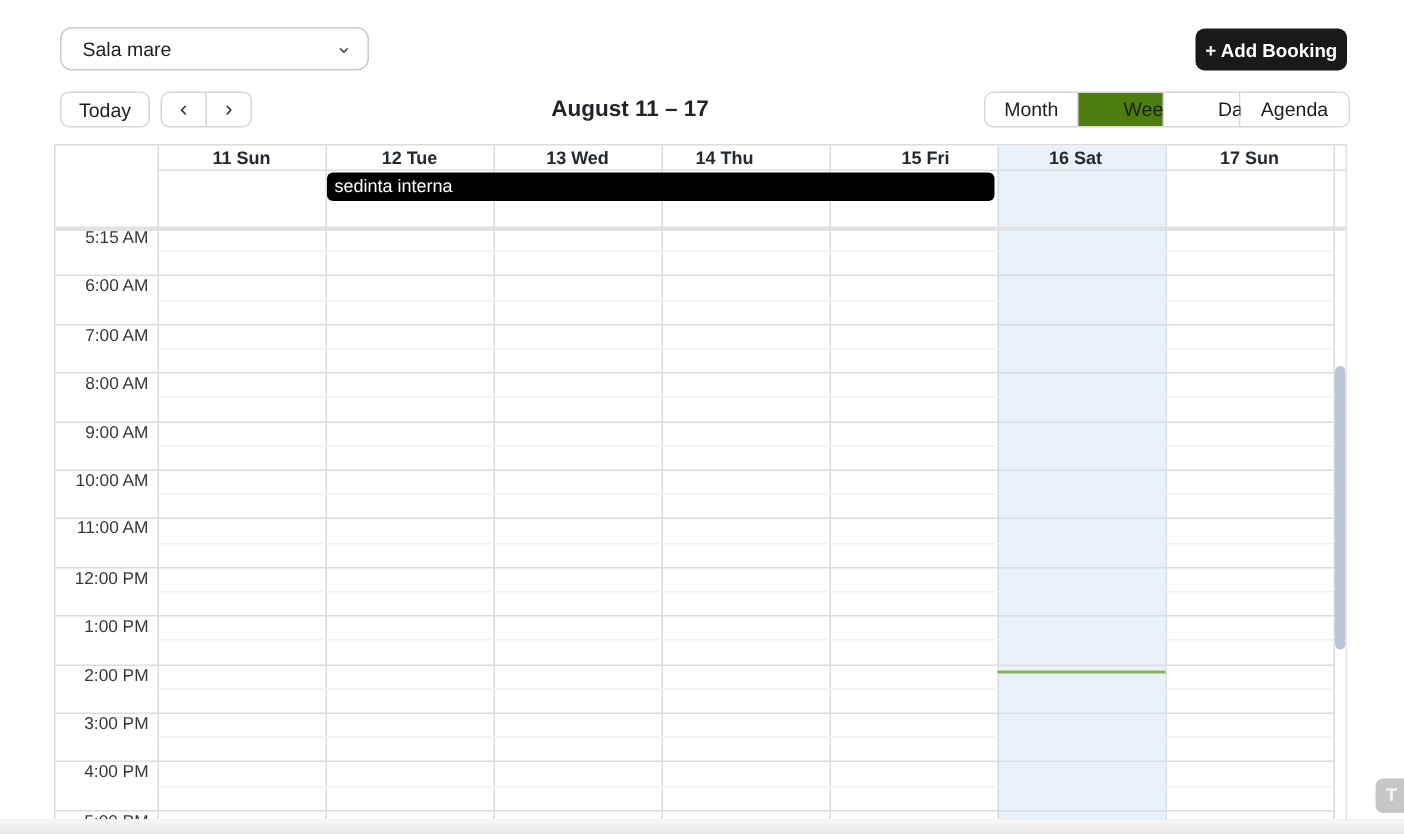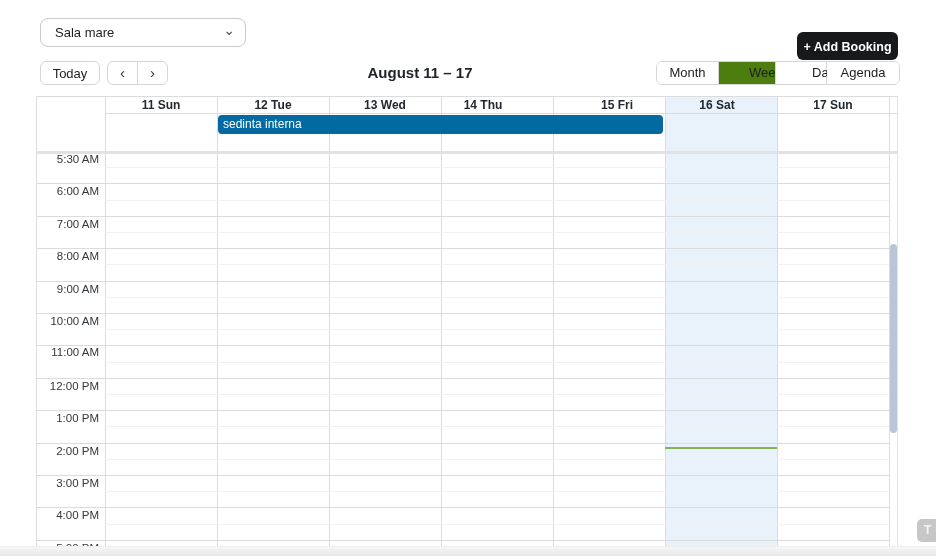--- a/index.html
+++ b/index.html
@@ -19,21 +19,20 @@
     cursor:pointer;
   }
   .room-select .chev{
     position:absolute;right:10px;top:-2px;color:#555;font-size:14px;
   }
   .add-booking{
     left:797px;top:19px;width:101px;height:28px;
     background:#18191b;color:#fff;border:none;border-radius:6px;
     font-size:12.5px;font-weight:600;text-align:center;line-height:28px;
     cursor:pointer;
-    margin-top:13px;
   }
   .btn{
     height:24px;background:#fff;border:1px solid #d6d6d9;border-radius:6px;
     font-size:13px;color:#1d1d1f;text-align:center;line-height:22px;cursor:pointer;
   }
   .today-btn{left:40px;top:61px;width:60px;}
   .navgroup{left:107px;top:61px;width:61px;height:24px;border:1px solid #d6d6d9;border-radius:6px;background:#fff;display:flex;}
   .navgroup .nbtn{flex:1;text-align:center;line-height:21px;font-size:15px;color:#333;cursor:pointer;}
   .navgroup .nbtn:first-child{border-right:1px solid #d6d6d9;}
   .cal-title{
@@ -123,27 +122,27 @@
       <div class="vline" style="left: 68px; height: 450px;"></div>
       <div class="vline" style="left: 180px; height: 450px;"></div>
       <div class="vline" style="left: 292px; height: 450px;"></div>
       <div class="vline" style="left: 404px; height: 450px;"></div>
       <div class="vline" style="left: 516px; height: 450px;"></div>
       <div class="vline" style="left: 628px; height: 450px;"></div>
       <div class="vline" style="left: 740px; height: 450px;"></div>
       <div class="vline" style="left: 852px; height: 450px;"></div>
       <div class="hdr-bottom" style="left: 68px; width: 794px;"></div>
     </div>
-  <div id="allday-bar" class="allday-bar" style="left: 181px; width: 445px; background: #0369a1;">
+  <div id="allday-bar" class="allday-bar" style="left: 181px; width: 445px; background: #000000;">
     <span>sedinta interna</span>
   </div>
   <div class="divider"></div>
   <div class="vp" id="time-viewport">
       <div class="minor" style="top: 13.2px;"></div>
-      <div class="tlabel" style="top: -1px;">5:30 AM</div>
+      <div class="tlabel" style="top: -1px;">5:15 AM</div>
       <div class="hline" style="top: 29.4px;"></div>
       <div class="minor" style="top: 45.6px;"></div>
       <div class="tlabel" style="top: 31.4px;">6:00 AM</div>
       <div class="hline" style="top: 61.8px;"></div>
       <div class="minor" style="top: 78px;"></div>
       <div class="tlabel" style="top: 63.8px;">7:00 AM</div>
       <div class="hline" style="top: 94.2px;"></div>
       <div class="minor" style="top: 110.4px;"></div>
       <div class="tlabel" style="top: 96.2px;">8:00 AM</div>
       <div class="hline" style="top: 126.6px;"></div>

